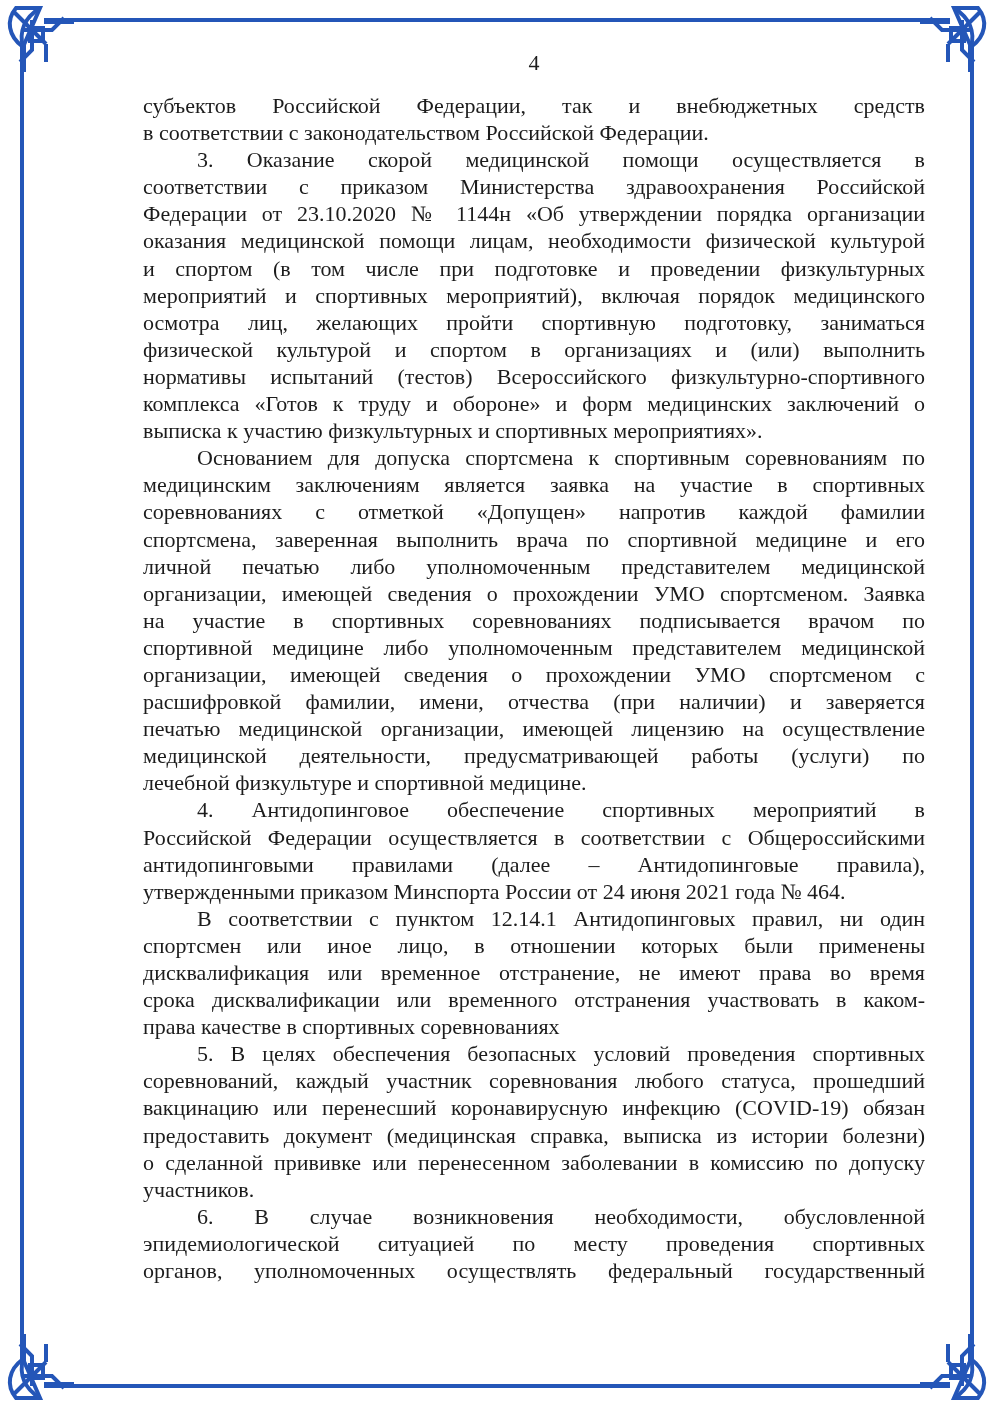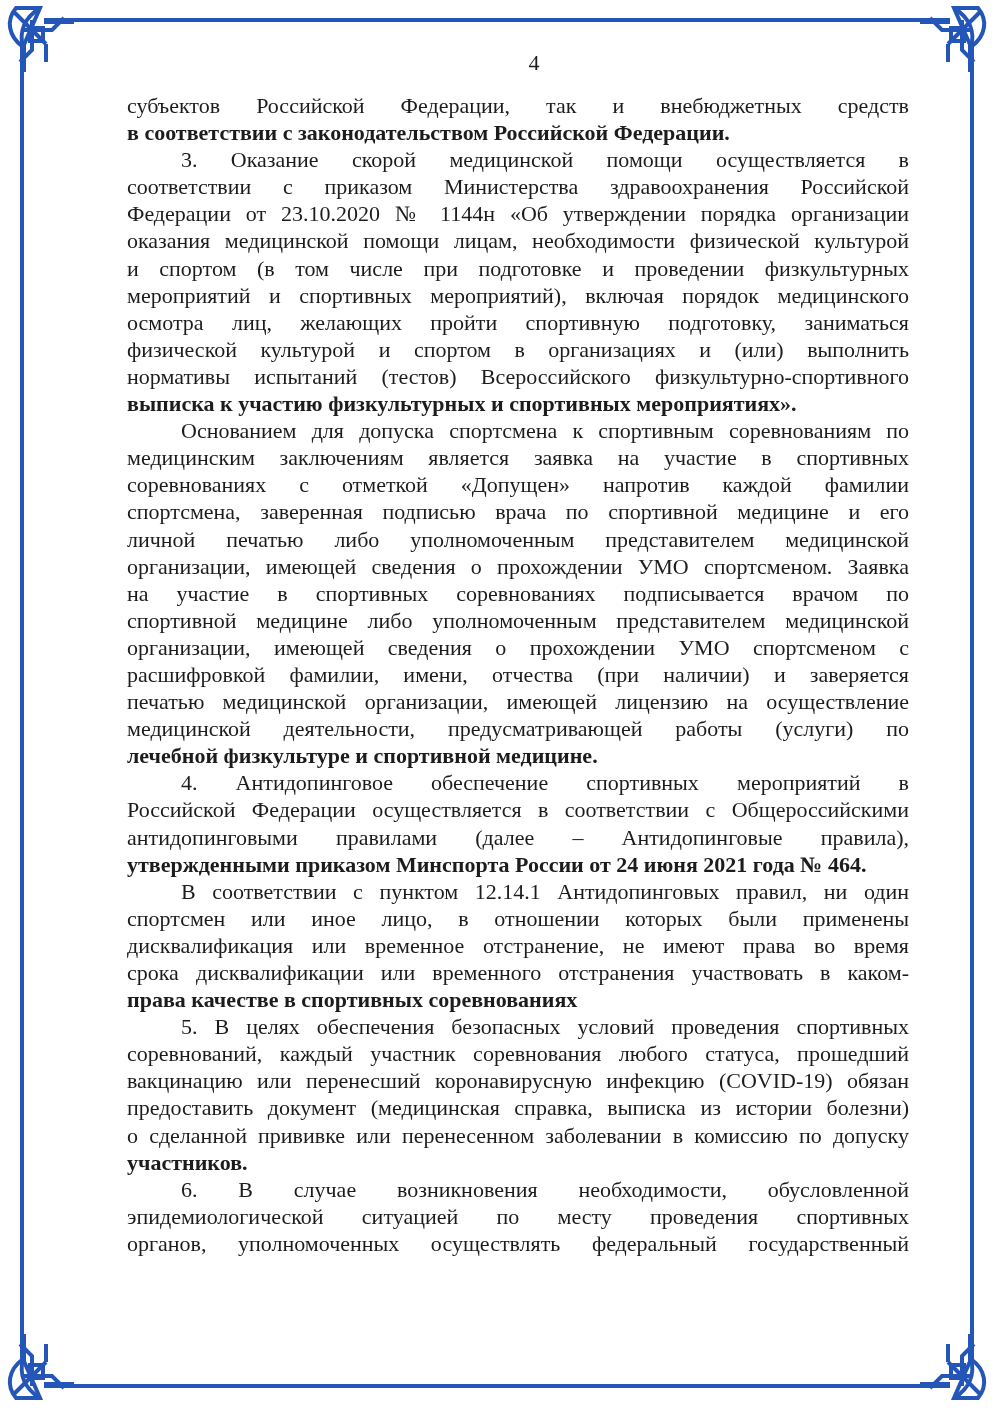--- a/index.html
+++ b/index.html
@@ -30,30 +30,30 @@
   
   .page-number {
     position: absolute;
     top: 50px; left: 143px; width: 782px;
     text-align: center;
     font-size: 22px;
   }
   
   .doc-body {
     position: absolute;
-    top: 92px; left: 127px; width: 782px;
+    top: 92px; left: 143px; width: 782px;
     font-size: 22px;
     line-height: 27.1px;
   }
   .line {
     text-align: justify;
     text-align-last: justify;
     white-space: normal;
   }
-  .line.lastline { text-align-last: left; font-weight: bold; }
+  .line.lastline { text-align-last: left; }
   .para.indent .line:first-child { text-indent: 54px; }
 </style>
 </head>
 <body>
 
 <div class="page">
 
   <div class="border-line b-top"></div>
   <div class="border-line b-bottom"></div>
   <div class="border-line b-left"></div>
@@ -122,27 +122,28 @@
       <div class="para indent">
         <div class="line">3. Оказание скорой медицинской помощи осуществляется в</div>
         <div class="line">соответствии с приказом Министерства здравоохранения Российской</div>
         <div class="line">Федерации от 23.10.2020 № 1144н «Об утверждении порядка организации</div>
         <div class="line">оказания медицинской помощи лицам, необходимости физической культурой</div>
         <div class="line">и спортом (в том числе при подготовке и проведении физкультурных</div>
         <div class="line">мероприятий и спортивных мероприятий), включая порядок медицинского</div>
         <div class="line">осмотра лиц, желающих пройти спортивную подготовку, заниматься</div>
         <div class="line">физической культурой и спортом в организациях и (или) выполнить</div>
         <div class="line">нормативы испытаний (тестов) Всероссийского физкультурно-спортивного</div>
+        <div class="line">комплекса «Готов к труду и обороне» и форм медицинских заключений о</div>
         <div class="line lastline">выписка к участию физкультурных и спортивных мероприятиях».</div>
       </div>
       <div class="para indent">
         <div class="line">Основанием для допуска спортсмена к спортивным соревнованиям по</div>
         <div class="line">медицинским заключениям является заявка на участие в спортивных</div>
         <div class="line">соревнованиях с отметкой «Допущен» напротив каждой фамилии</div>
-        <div class="line">спортсмена, заверенная подписью врача по спортивной медицине и его</div>
+        <div class="line">спортсмена, заверенная выполнить врача по спортивной медицине и его</div>
         <div class="line">личной печатью либо уполномоченным представителем медицинской</div>
         <div class="line">организации, имеющей сведения о прохождении УМО спортсменом. Заявка</div>
         <div class="line">на участие в спортивных соревнованиях подписывается врачом по</div>
         <div class="line">спортивной медицине либо уполномоченным представителем медицинской</div>
         <div class="line">организации, имеющей сведения о прохождении УМО спортсменом с</div>
         <div class="line">расшифровкой фамилии, имени, отчества (при наличии) и заверяется</div>
         <div class="line">печатью медицинской организации, имеющей лицензию на осуществление</div>
         <div class="line">медицинской деятельности, предусматривающей работы (услуги) по</div>
         <div class="line lastline">лечебной физкультуре и спортивной медицине.</div>
       </div>

